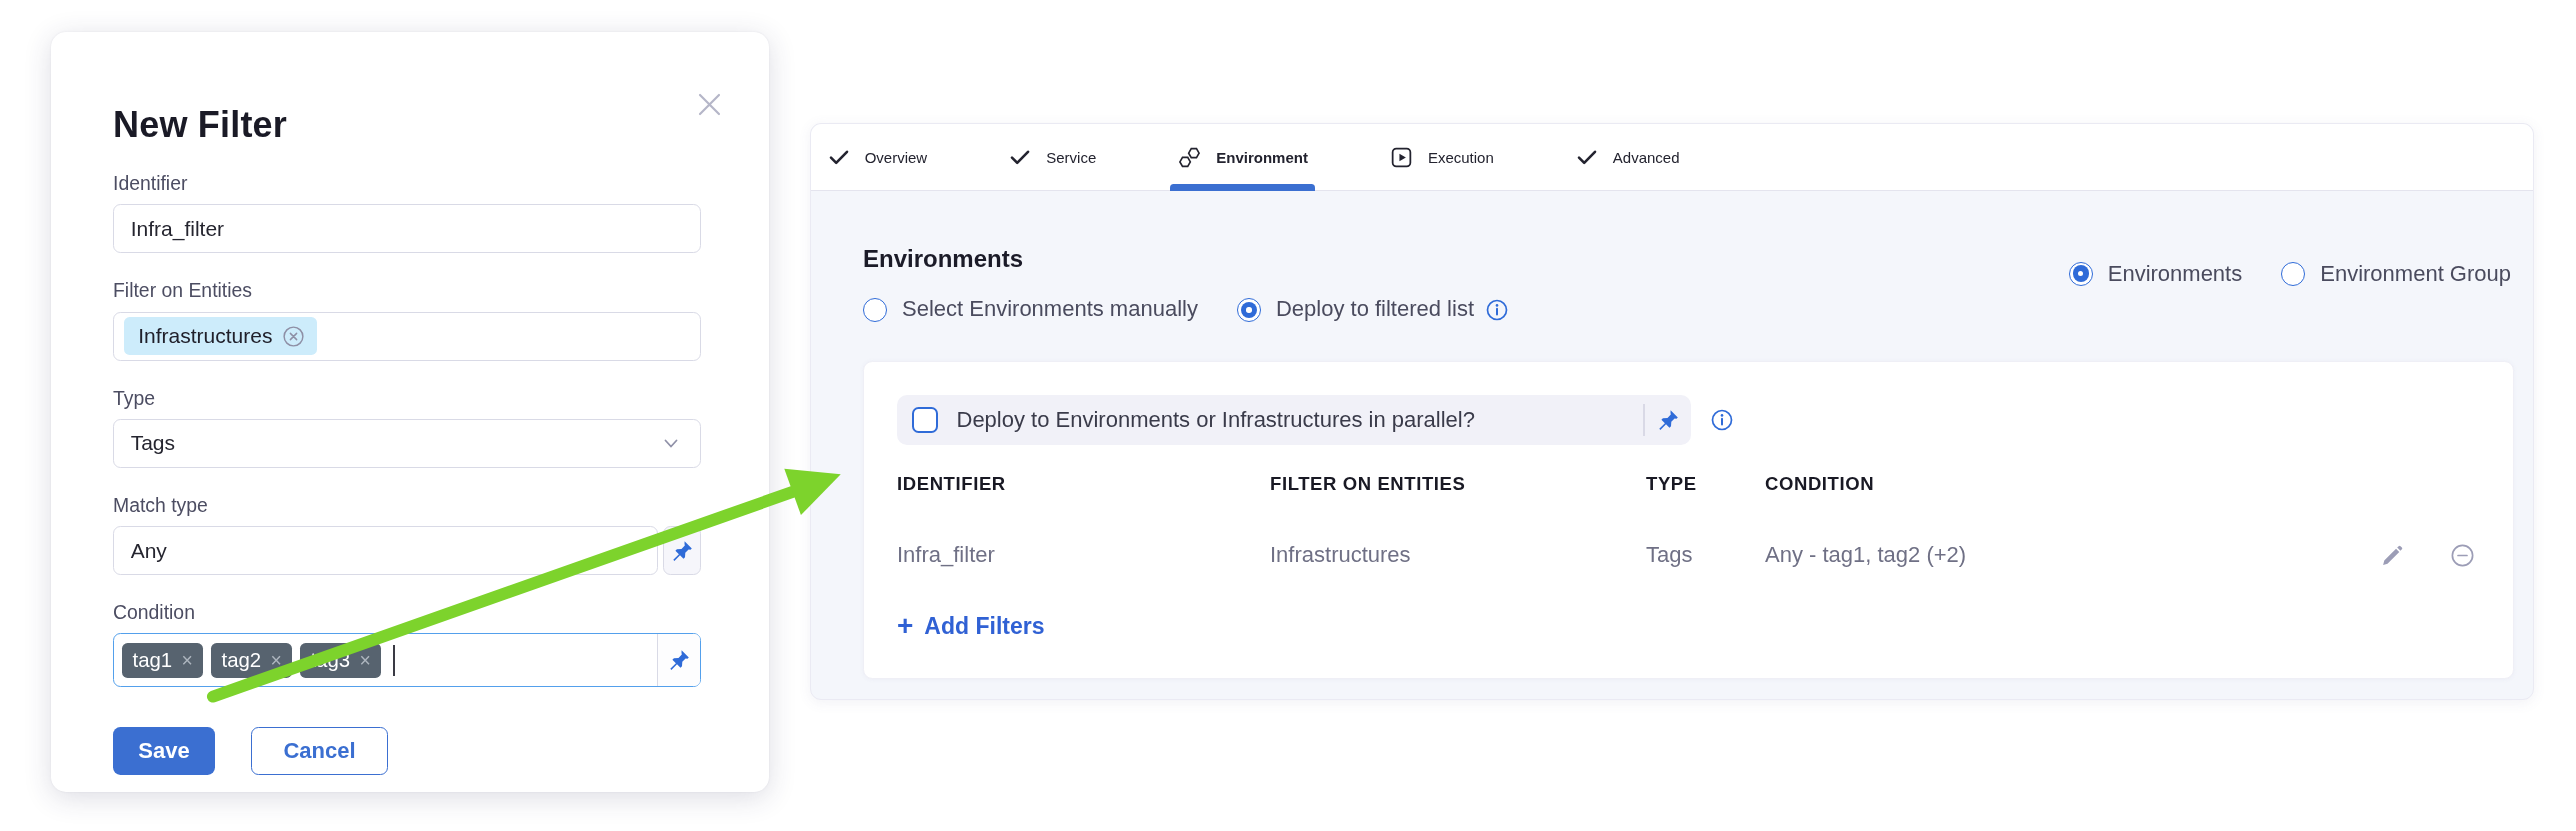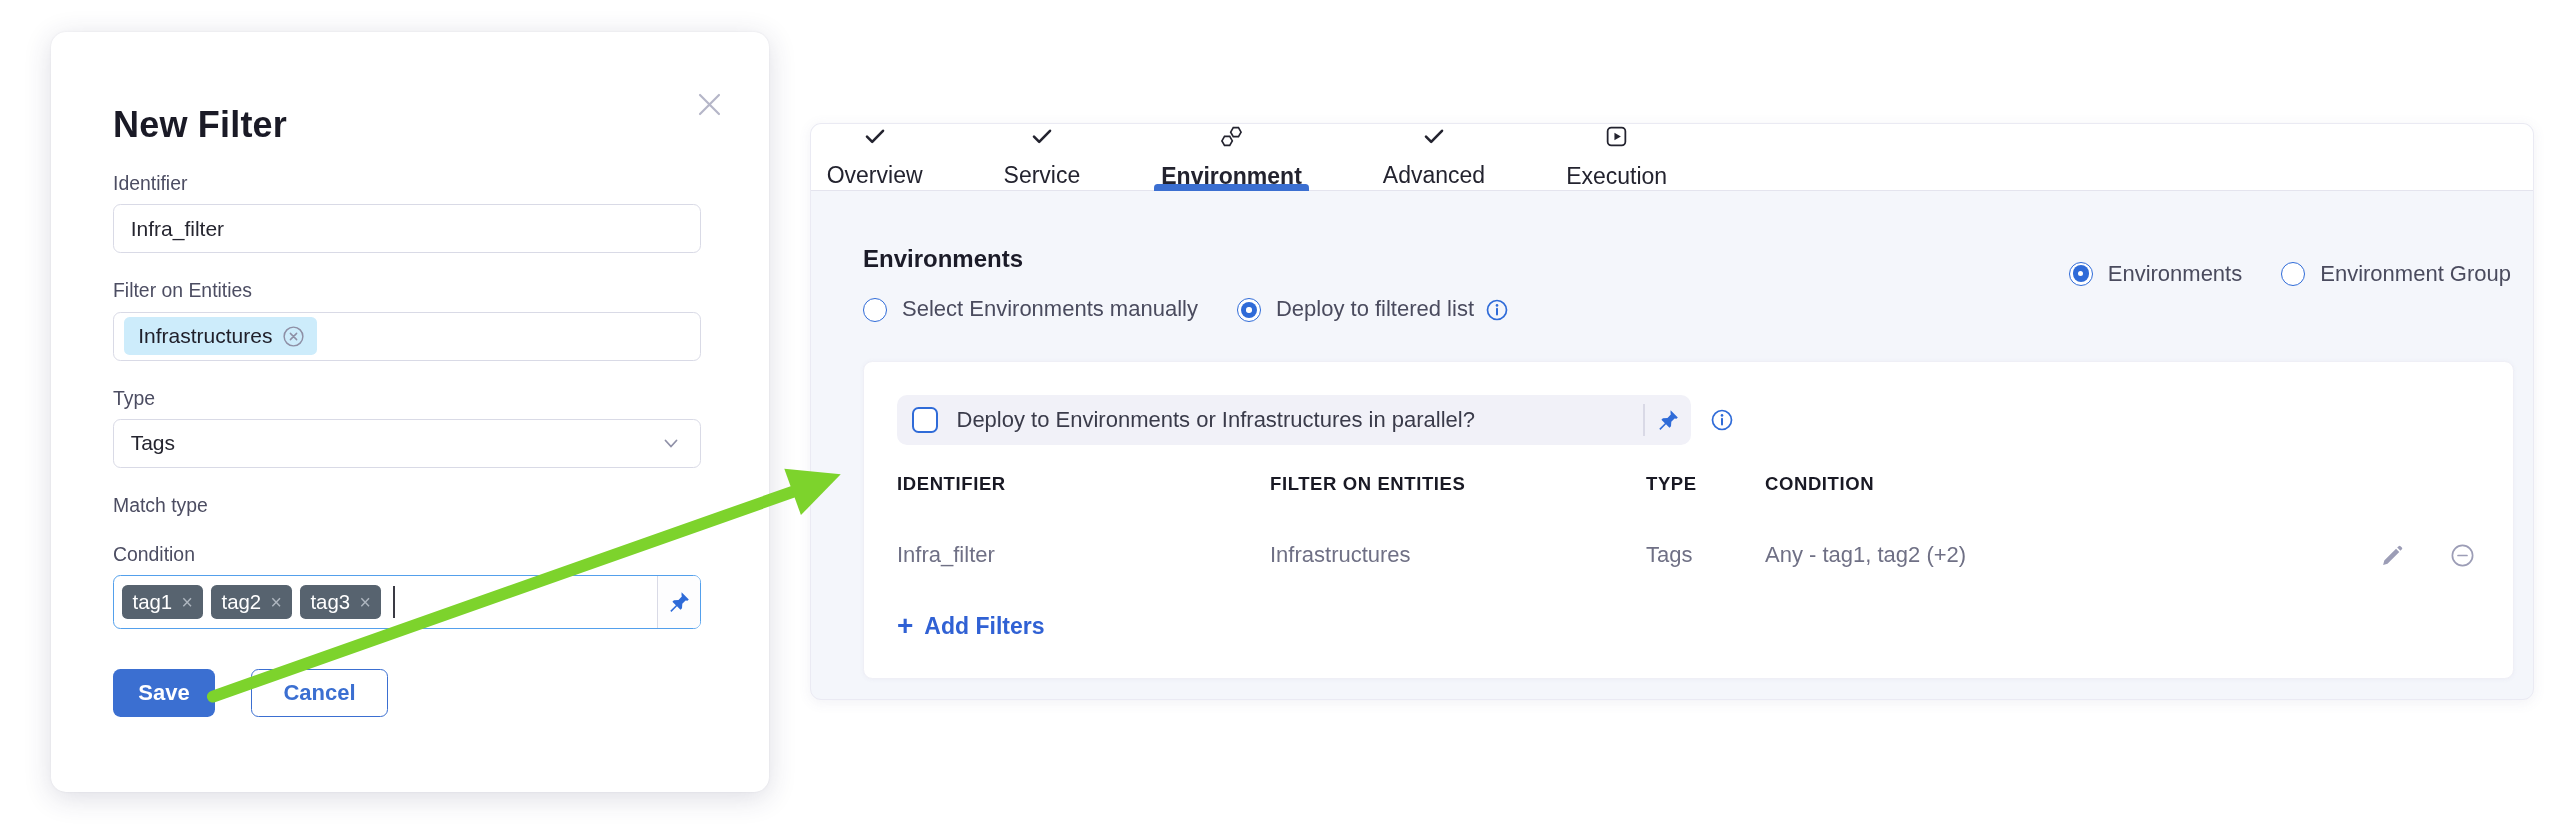--- a/index.html
+++ b/index.html
@@ -42,21 +42,21 @@
   .btn-primary { width:102px; background:#3b6fd1; color:#fff; border:none; }
   .btn-outline { width:137px; background:#fff; color:#3b6fd1; border:1.9px solid #3b6fd1; }
 
   
   .panel { position:absolute; left:810px; top:123px; width:1724px; height:577px;
     background:#f4f6fb; border-radius:11px; border:0.9px solid #eaeaf3;
     box-shadow:0 2.8px 13px rgba(90,90,140,.08); }
   .tabbar { height:67px; background:#fff; border-radius:11px 11px 0 0;
     border-bottom:0.9px solid #e4e4ee; display:flex; align-items:center; padding:0 0 0 15.7px; }
   .tab { display:flex; align-items:center; gap:14px; height:100%; position:relative;
-    font-size:23px; color:#23232f; margin-right:81px; cursor:pointer; font-weight:500;flex-direction:column; }
+    font-size:15px; color:#23232f; margin-right:81px; cursor:pointer; font-weight:500; }
   .tab.active { font-weight:600; }
   .tab.active::after { content:""; position:absolute; left:-7.4px; right:-7.4px; bottom:-0.9px;
     height:6.5px; background:#3b6fd1; border-radius:3.7px 3.7px 0 0; }
   .panel-content { padding:54px 22px 0 52px; }
   .env-header { display:flex; justify-content:space-between; align-items:flex-start; }
   .env-heading { font-size:24px; font-weight:bold; color:#1b1b28; }
   .radio-row { display:flex; align-items:flex-end; margin-top:23px; }
   .radio { width:24px; height:24px; border:1.9px solid #2f6bd8; border-radius:50%;
     background:#fff; position:relative; flex:none; cursor:pointer; }
   .radio.selected::after { content:""; position:absolute; inset:2.8px; background:#2f6bd8; border-radius:50%; }
@@ -130,20 +130,33 @@
     <div class="finput fselect">
       <span>Tags</span>
       <svg viewBox="0 0 24 24" width="24" height="24">
           <path d="M6.5 9.5l5.5 6 5.5-6" fill="none" stroke="#9091a8" stroke-width="1.8" stroke-linecap="round"></path>
         </svg>
     </div>
   </div>
 
   <div class="fgroup">
     <div class="flabel">Match type</div>
+    <div class="select-row">
+      <div class="finput fselect narrow">
+        <span>Any</span>
+        <svg viewBox="0 0 24 24" width="24" height="24">
+            <path d="M6.5 9.5l5.5 6 5.5-6" fill="none" stroke="#9091a8" stroke-width="1.8" stroke-linecap="round"></path>
+          </svg>
+      </div>
+      <div class="pin-box">
+        <svg viewBox="0 0 24 24" width="24" height="24">
+            <path fill="#2f6bd8" d="M14.6 2.2l7.2 7.2-1.3 1.3-1.9-.3-3.3 3.3-.3 4.6-1.5 1.5-3.5-3.5-5.6 5.6-1.1-1.1 5.6-5.6-3.5-3.5 1.5-1.5 4.6-.3 3.3-3.3-.3-1.9z"></path>
+          </svg>
+      </div>
+    </div>
   </div>
 
   <div class="fgroup">
     <div class="flabel">Condition</div>
     <div class="cond-field">
       <span class="chip-dark">
         <span>tag1</span>
         <span class="x">×</span>
       </span>
       <span class="chip-dark">
@@ -184,31 +197,31 @@
       <span>Service</span>
     </div>
     <div class="tab active">
       <svg viewBox="0 0 24 24" width="25" height="25">
         <polygon points="21.2,7.8 18.7,12.1 13.7,12.1 11.2,7.8 13.7,3.5 18.7,3.5" fill="none" stroke="#23232f" stroke-width="1.6"></polygon>
         <polygon points="12.8,16.2 10.3,20.5 5.3,20.5 2.8,16.2 5.3,11.9 10.3,11.9" fill="none" stroke="#23232f" stroke-width="1.6"></polygon>
       </svg>
       <span>Environment</span>
     </div>
     <div class="tab">
-      <svg viewBox="0 0 24 24" width="24" height="24">
-          <path d="M4 12.6l5.2 5.2L20 6.8" fill="none" stroke="#23232f" stroke-width="2.6" stroke-linecap="round" stroke-linejoin="round"></path>
-        </svg>
-      <span>Advanced</span>
-    </div>
-    <div class="tab">
       <svg viewBox="0 0 24 24" width="25" height="25">
           <rect x="3.5" y="3.5" width="17" height="17" rx="3.5" fill="none" stroke="#23232f" stroke-width="1.7"></rect>
           <path d="M10 8.5l6.2 3.5-6.2 3.5z" fill="#23232f"></path>
         </svg>
       <span>Execution</span>
+    </div>
+    <div class="tab">
+      <svg viewBox="0 0 24 24" width="24" height="24">
+          <path d="M4 12.6l5.2 5.2L20 6.8" fill="none" stroke="#23232f" stroke-width="2.6" stroke-linecap="round" stroke-linejoin="round"></path>
+        </svg>
+      <span>Advanced</span>
     </div>
   </div>
 
   <div class="panel-content">
     <div class="env-header">
       <div>
         <div class="env-heading">Environments</div>
         <div class="radio-row">
           <span class="radio"></span>
           <span class="radio-label">Select Environments manually</span>

